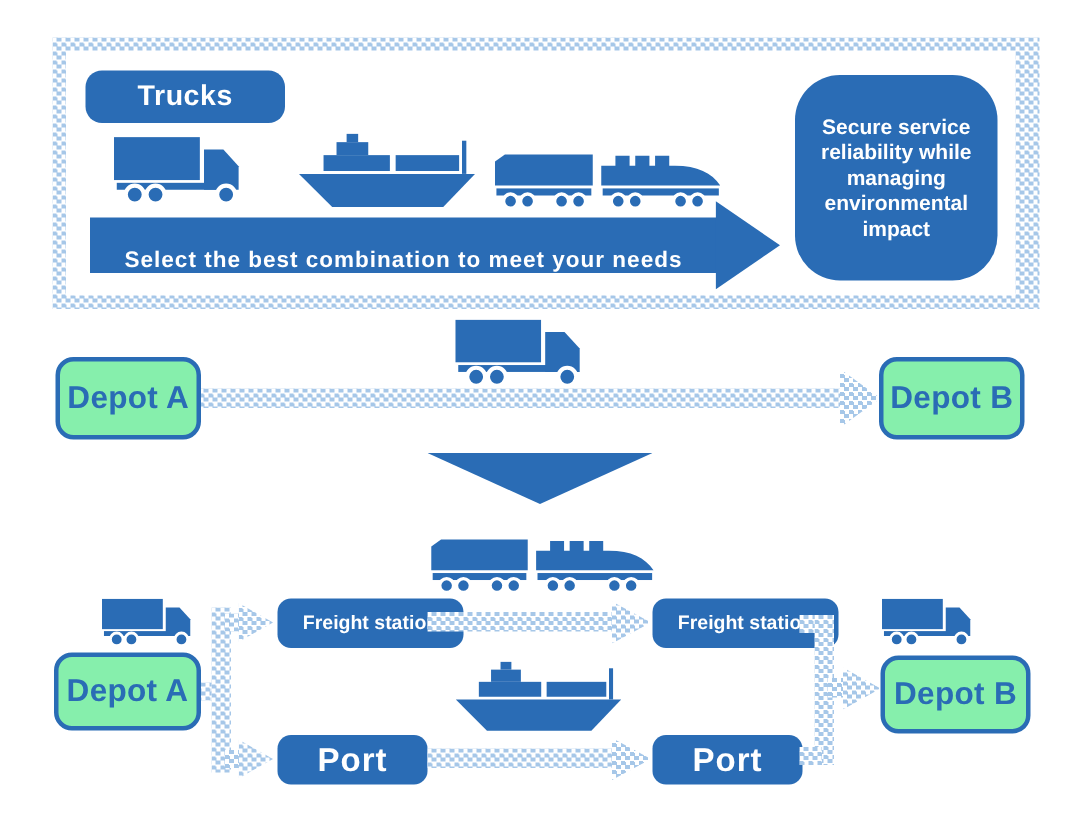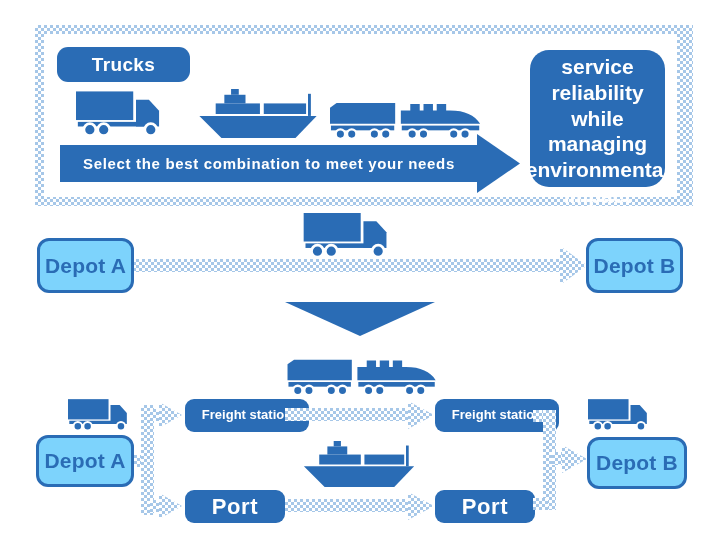--- a/index.html
+++ b/index.html
@@ -17,35 +17,35 @@
     background:repeating-conic-gradient(var(--lblue) 0% 25%, #ffffff 0% 50%);
     background-size:6px 6px;
   }
   .tri-right{clip-path:polygon(0 0,100% 50%,0 100%);}
   .tri-down{clip-path:polygon(0 0,100% 0,50% 100%);}
   .pill{
     background:var(--blue);color:#fff;font-weight:bold;font-size:19px;letter-spacing:.02em;
     border-radius:11px;display:flex;align-items:center;justify-content:center;
   }
   .depot{
-    background:#7dd3fc;border:3px solid var(--blue);border-radius:12px;box-sizing:border-box;
+    background:#86efac;border:3px solid var(--blue);border-radius:12px;box-sizing:border-box;
     color:var(--blue);font-weight:bold;font-size:21px;letter-spacing:.01em;
     display:flex;align-items:center;justify-content:center;
   }
   .node{
     background:var(--blue);color:#fff;font-weight:bold;border-radius:9px;
     display:flex;align-items:center;justify-content:center;text-align:center;
   }
   .arrow-bar{
     background:var(--blue);color:#fff;font-weight:bold;font-size:15px;letter-spacing:.045em;
-    display:flex;align-items:center;justify-content:center;white-space:nowrap;
+    display:flex;align-items:flex-end;justify-content:center;white-space:nowrap;
   }
   .benefit{
-    background:var(--blue);color:#fff;font-weight:bold;font-size:21px;line-height:1.22;
-    border-radius:19px;display:flex;align-items:center;justify-content:center;
+    background:var(--blue);color:#fff;font-weight:bold;font-size:14px;line-height:1.22;
+    border-radius:30px;display:flex;align-items:center;justify-content:center;
     text-align:center;padding:8px 6px;box-sizing:border-box;
   }
   .solid-blue{background:var(--blue);}
   svg.icon{color:var(--blue);display:block;}
   .station{font-size:13px;line-height:1.15;padding:0 12px;}
   .port{font-size:22px;letter-spacing:.03em;}
 </style>
 </head>
 <body>
 

